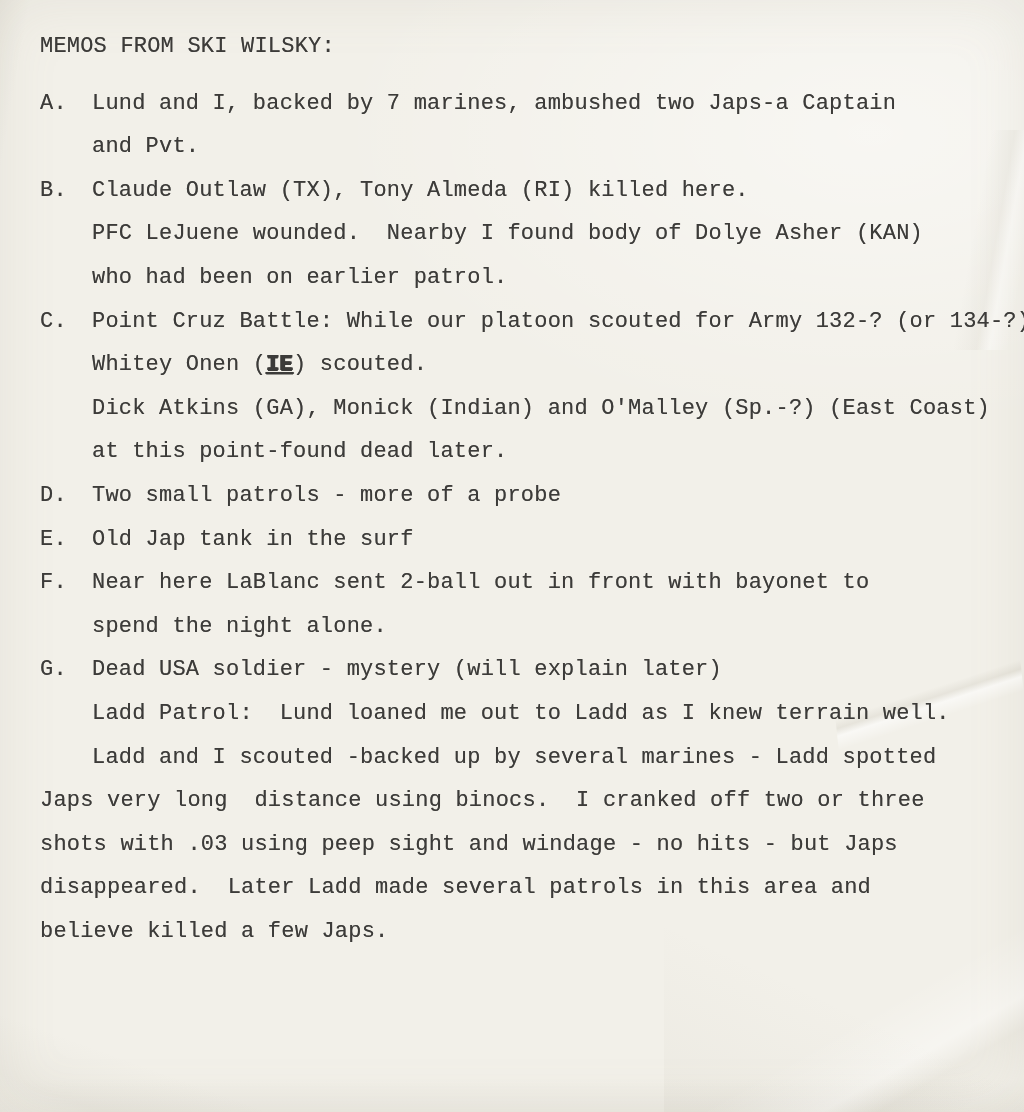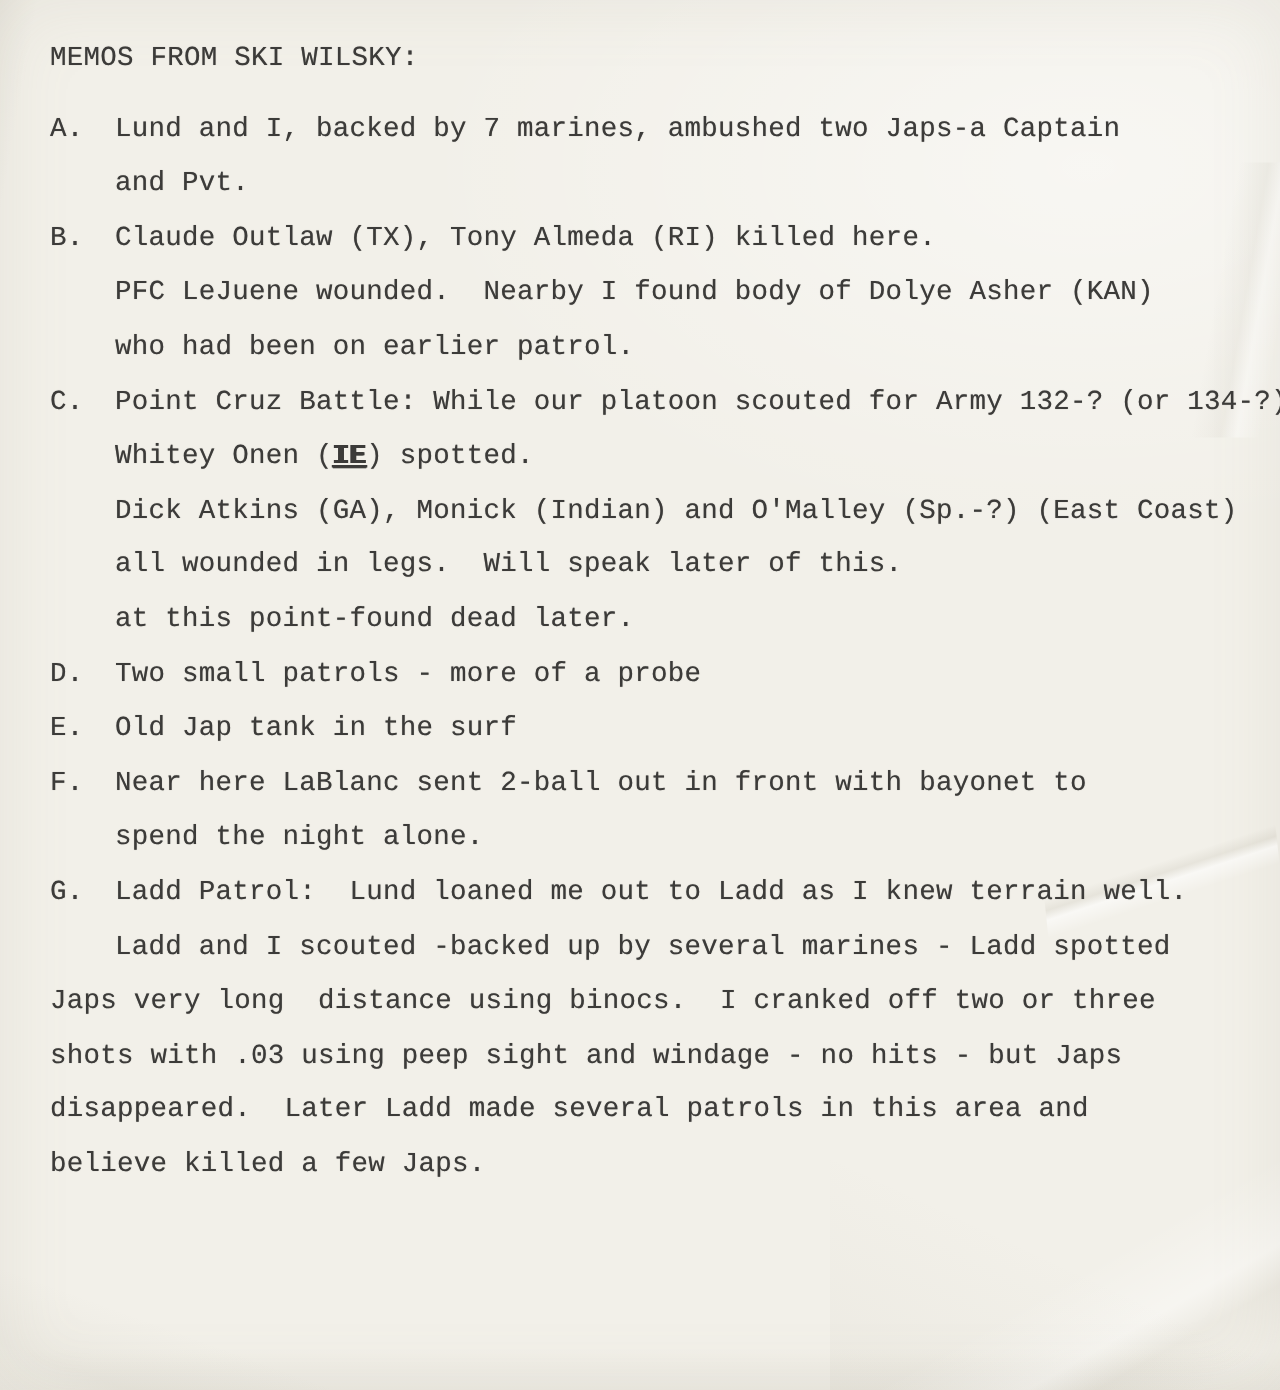--- a/index.html
+++ b/index.html
@@ -96,29 +96,28 @@
 
   <div class="doc-title">MEMOS FROM SKI WILSKY:</div>
 
   <div class="memo-lines" id="memo-lines">
       <div class="line hang"><span class="letter">A.</span><span class="text">Lund and I, backed by 7 marines, ambushed two Japs-a Captain</span></div>
       <div class="line cont"><span class="text">and Pvt.</span></div>
       <div class="line hang"><span class="letter">B.</span><span class="text">Claude Outlaw (TX), Tony Almeda (RI) killed here.</span></div>
       <div class="line cont"><span class="text">PFC LeJuene wounded.  Nearby I found body of Dolye Asher (KAN)</span></div>
       <div class="line cont"><span class="text">who had been on earlier patrol.</span></div>
       <div class="line hang"><span class="letter">C.</span><span class="text">Point Cruz Battle: While our platoon scouted for Army 132-? (or 134-?)</span></div>
-      <div class="line cont"><span class="text"><span>Whitey Onen (</span><span class="overstrike">IE</span><span>) spotted.</span></span></div>
+      <div class="line cont"><span class="text"><span>Whitey Onen (</span><span class="overstrike">IE</span><span>) scouted.</span></span></div>
       <div class="line cont"><span class="text">Dick Atkins (GA), Monick (Indian) and O'Malley (Sp.-?) (East Coast)</span></div>
-      <div class="line cont"><span class="text">all wounded in legs.  Will speak later of this.</span></div>
       <div class="line cont"><span class="text">at this point-found dead later.</span></div>
       <div class="line hang"><span class="letter">D.</span><span class="text">Two small patrols - more of a probe</span></div>
       <div class="line hang"><span class="letter">E.</span><span class="text">Old Jap tank in the surf</span></div>
       <div class="line hang"><span class="letter">F.</span><span class="text">Near here LaBlanc sent 2-ball out in front with bayonet to</span></div>
       <div class="line cont"><span class="text">spend the night alone.</span></div>
-      <div class="line hang"><span class="letter">G.</span></div>
+      <div class="line hang"><span class="letter">G.</span><span class="text">Dead USA soldier - mystery (will explain later)</span></div>
       <div class="line cont"><span class="text">Ladd Patrol:  Lund loaned me out to Ladd as I knew terrain well.</span></div>
       <div class="line cont"><span class="text">Ladd and I scouted -backed up by several marines - Ladd spotted</span></div>
       <div class="line full"><span class="text">Japs very long  distance using binocs.  I cranked off two or three</span></div>
       <div class="line full"><span class="text">shots with .03 using peep sight and windage - no hits - but Japs</span></div>
       <div class="line full"><span class="text">disappeared.  Later Ladd made several patrols in this area and</span></div>
       <div class="line full"><span class="text">believe killed a few Japs.</span></div>
     </div>
 </div>
 
 </body></html>

